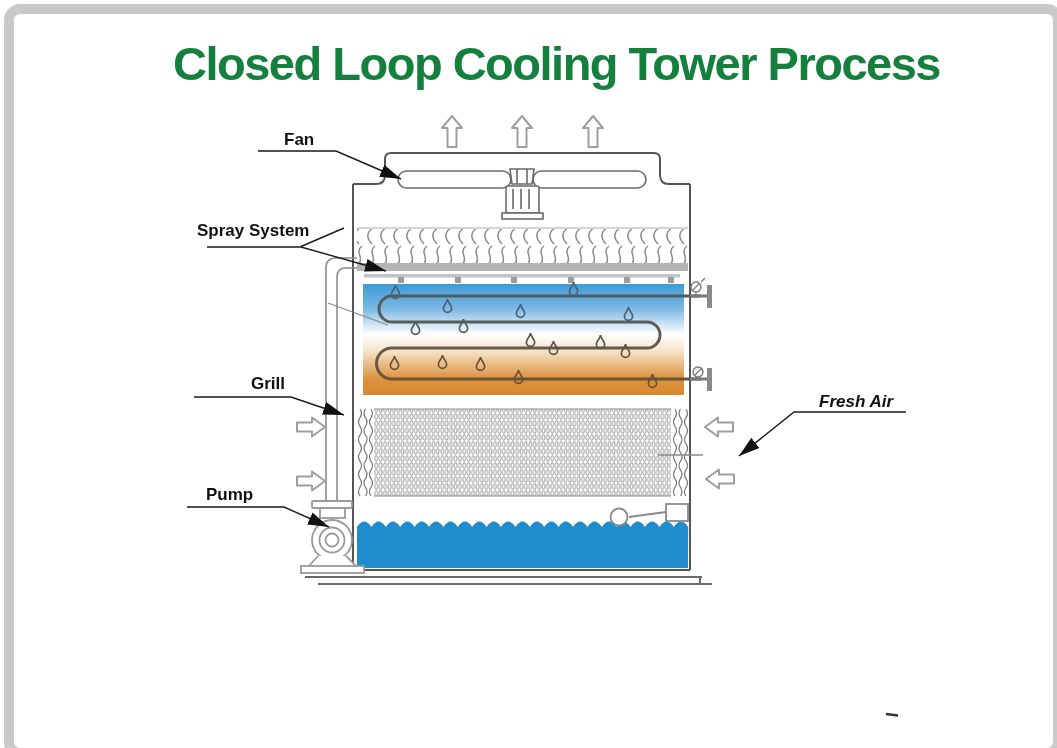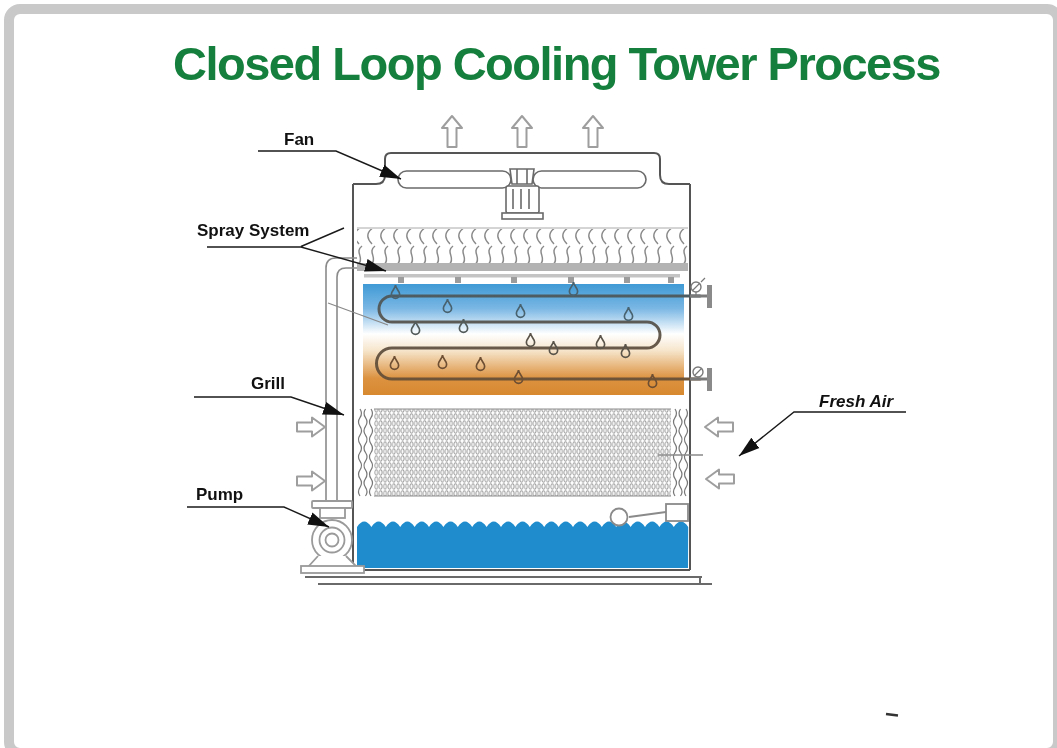--- a/index.html
+++ b/index.html
@@ -7,21 +7,21 @@
          font-family:"Liberation Sans",sans-serif;}
   .frame-border{position:absolute;left:4px;top:4px;width:1039px;height:734px;
                 border:10px solid #c9c9c9;border-radius:16px;pointer-events:none;
                 box-shadow:3px 3px 0 rgba(0,0,0,0.07);}
   .title{position:absolute;left:0;top:36px;width:100%;text-align:center;
          font-size:47px;font-weight:bold;letter-spacing:-1.5px;color:#15803d;white-space:nowrap;padding-left:28px;}
   .lbl{position:absolute;font-size:17px;font-weight:bold;color:#111;white-space:nowrap;text-align:right;}
   .lbl-fan{left:284px;top:130px;}
   .lbl-spray{left:197px;top:221px;}
   .lbl-grill{left:251px;top:374px;}
-  .lbl-pump{left:196px;top:485px;}
+  .lbl-pump{left:206px;top:485px;}
   .lbl-fresh{left:819px;top:392px;font-style:italic;}
   svg{position:absolute;left:0;top:0;}
 </style>
 </head>
 <body>
 
 <div class="stage">
 
   <div class="title">Closed Loop Cooling Tower Process</div>
 

